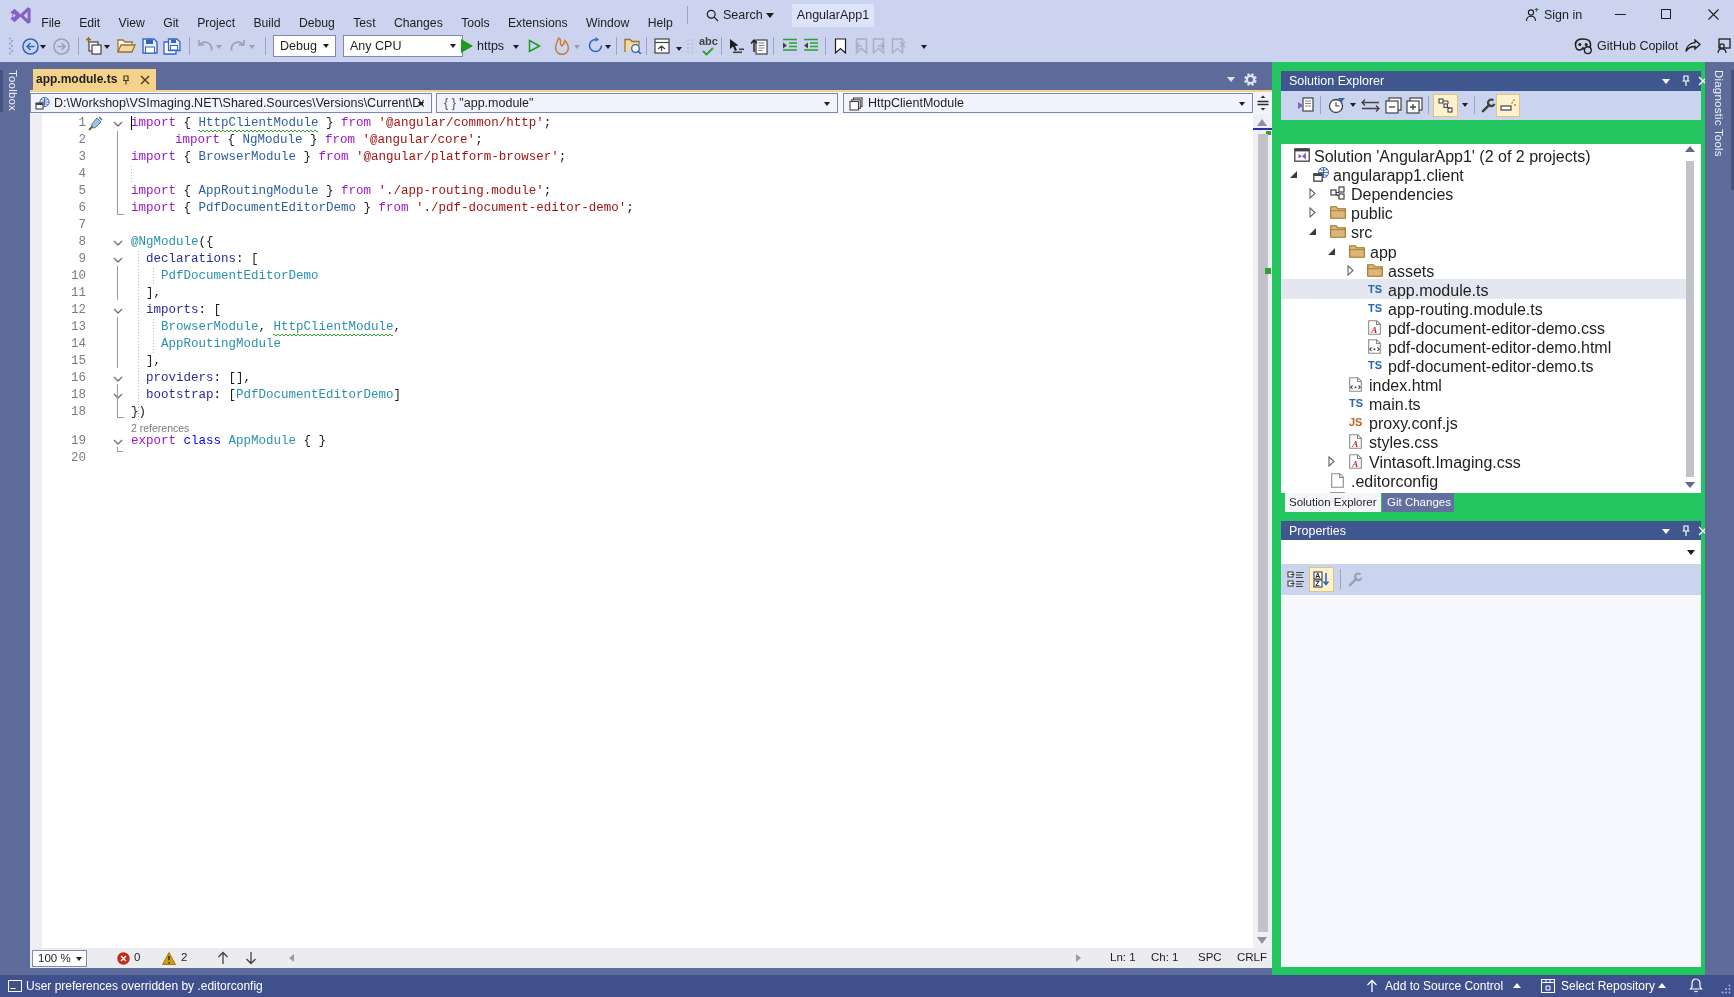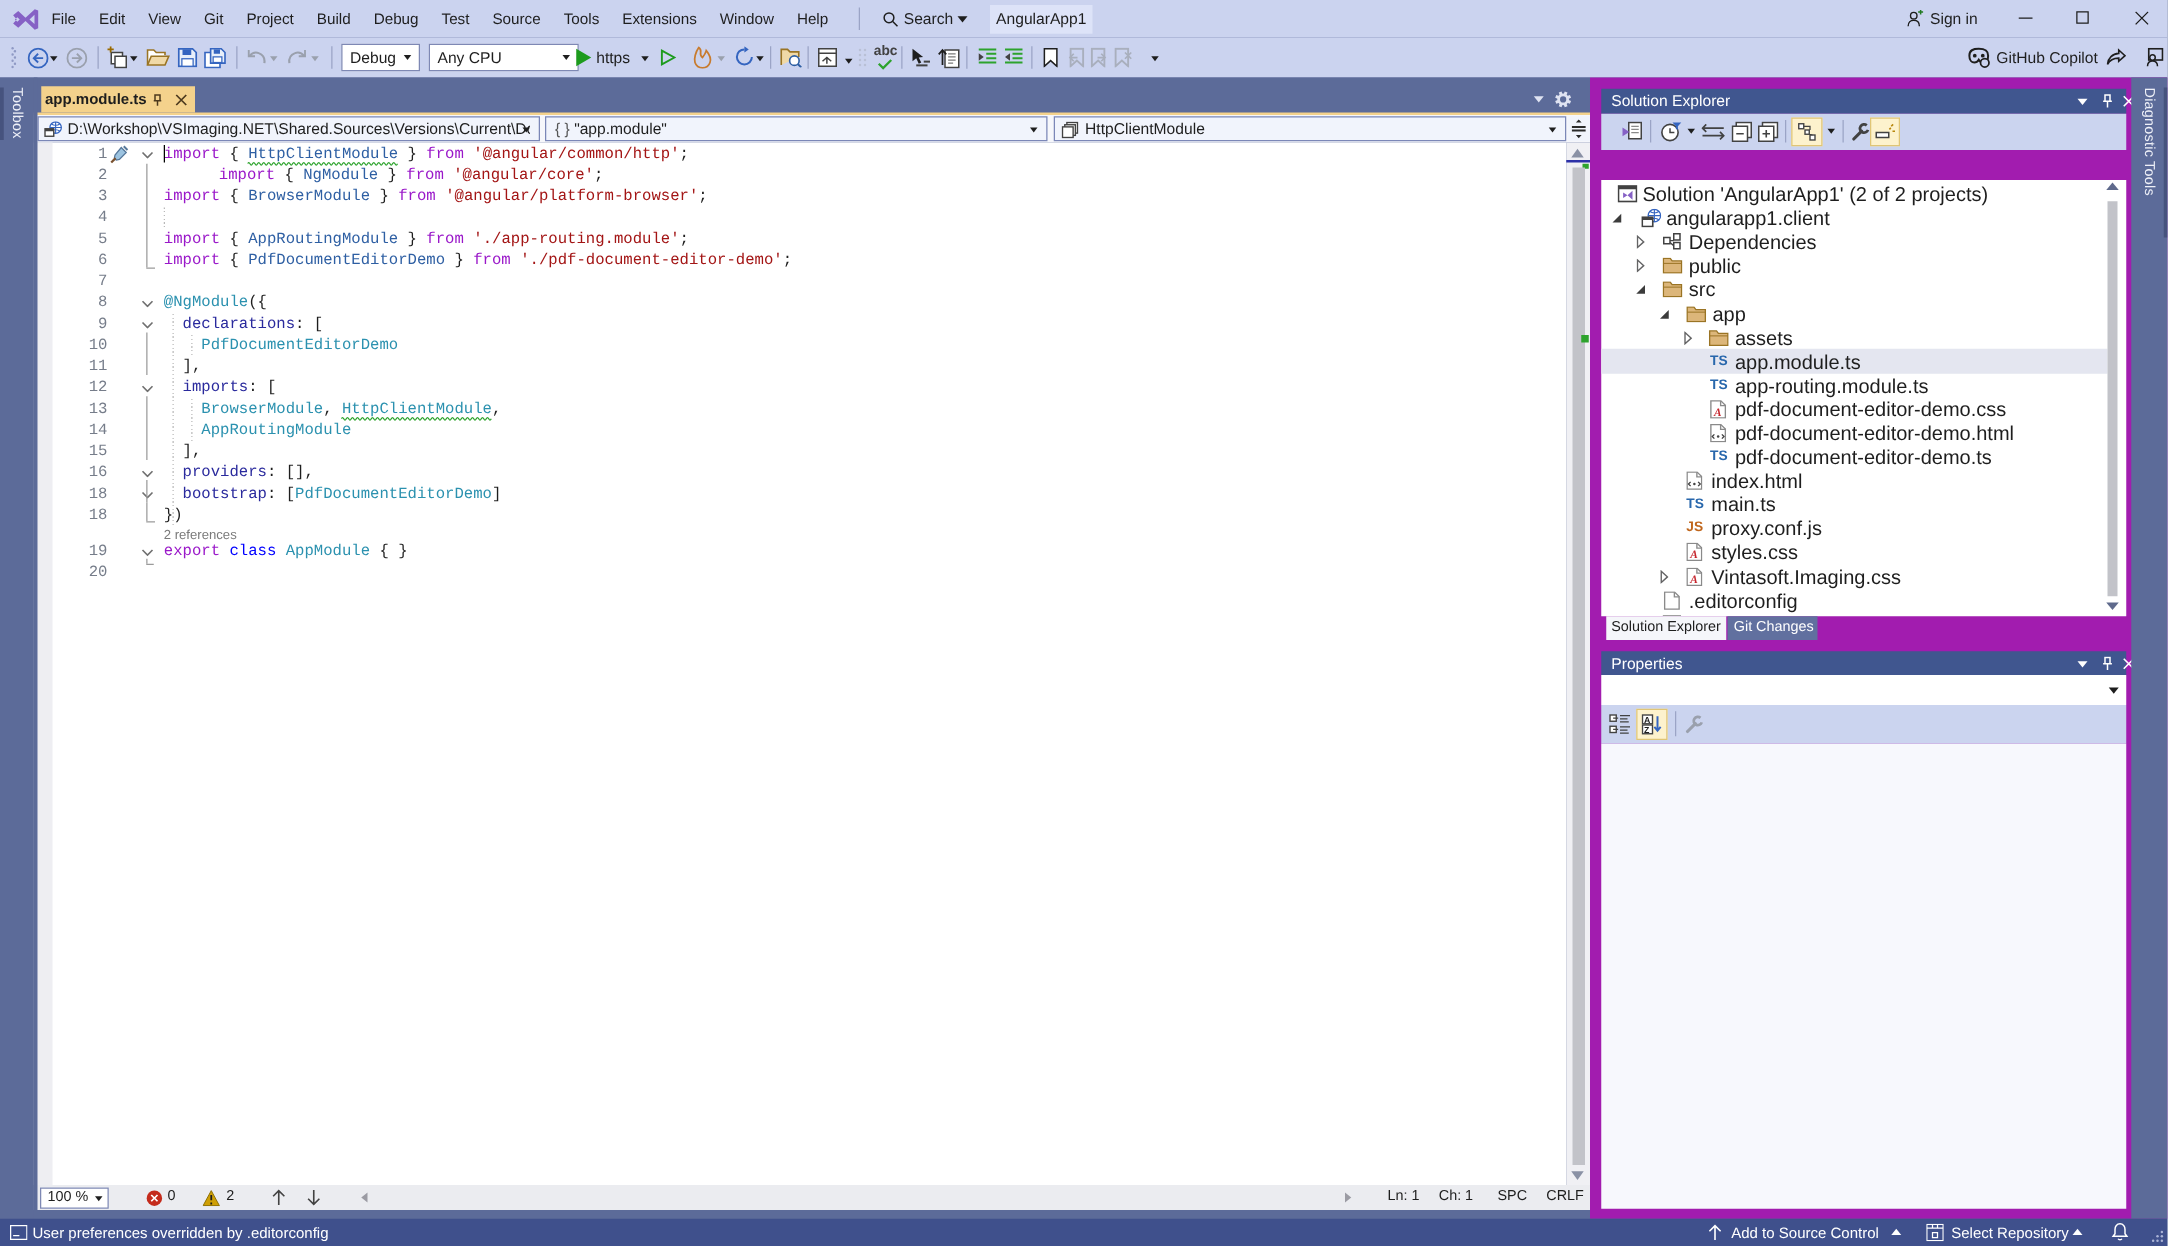--- a/index.html
+++ b/index.html
@@ -2,21 +2,21 @@
 <html><head>
 <meta charset="utf-8">
 <style>
   * { margin:0; padding:0; box-sizing:border-box; }
   html,body { width:1734px; height:997px; overflow:hidden; }
   body { font-family:"Liberation Sans", sans-serif; color:#1e1e1e; position:relative; background:#5c6b99; }
   .abs { position:absolute; }
   svg { display:block; }
   
   #titlebar { position:absolute; left:0; top:0; width:1734px; height:30px; background:#cbd3ef; }
-  #menu { position:absolute; left:32px; top:0; height:30px; display:flex; align-items:center; font-size:12.2px; }
+  #menu { position:absolute; left:32px; top:0; height:30px; display:flex; align-items:flex-end; font-size:12.2px; }
   #menu span { padding:0 9.2px; }
   
   #toolbar { position:absolute; left:0; top:30px; width:1734px; height:32px; background:#cbd3ef; }
   .tsep { position:absolute; top:7px; width:1px; height:18px; background:#9ba4c6; }
   
   #tabwell { position:absolute; left:27px; top:62px; width:1245px; height:28px; background:#5c6b99; }
   #tab1 { position:absolute; left:33px; top:69px; width:123px; height:21px; background:#f4d28c; }
   #goldline { position:absolute; left:27px; top:90px; width:1245px; height:2px; background:#f4d28c; }
   #breadcrumb { position:absolute; left:27px; top:92px; width:1245px; height:22px; background:#f6f7fb; }
   .bseg { position:absolute; top:1px; height:20px; background:#f1f4fc; border:1px solid #7b87b7; font-size:12.5px; }
@@ -26,21 +26,21 @@
   .cl { position:absolute; left:104px; font-size:12.5px; line-height:17px; white-space:pre; font-family:"Liberation Mono", monospace; }
   .k { color:#9a18c9; }  
   .s { color:#a31515; }  
   .t { color:#2b91af; }  
   .p { color:#2a2a9d; }  
   .b { color:#0000ff; }  
   .d { color:#2e5fa3; }  
   #vscroll { position:absolute; left:1253px; top:114px; width:19px; height:834px; background:#f0f0f4; }
   #ebottom { position:absolute; left:27px; top:948px; width:1245px; height:20px; background:#ebecf0; font-size:11.5px; }
   
-  #rightside { position:absolute; left:1272px; top:62px; width:462px; height:913px; background:#a21caf; }
+  #rightside { position:absolute; left:1272px; top:62px; width:462px; height:913px; background:#22c55e; }
   #sehead, #prophead { position:absolute; left:9px; width:420px; height:20px; background:#40568f; color:#fff; font-size:12.5px; }
   #setools { position:absolute; left:9px; top:29px; width:420px; height:29px; background:#cbd4ef; }
   #sesearch { position:absolute; left:14px; top:58px; width:414px; height:24px; background:#fff; border:1px solid #7c87b3; }
   #setree { position:absolute; left:9px; top:82px; width:420px; height:349px; background:#fff; overflow:hidden; }
   
   #statusbar { position:absolute; left:0; top:975px; width:1734px; height:22px; background:#3f508c; color:#fff; font-size:12px; }
   .vtext { writing-mode:vertical-rl; color:#eef0f8; font-size:11.5px; letter-spacing:0.2px; }
 </style>
 </head>
 <body>
@@ -50,21 +50,21 @@
     </svg>
   <div id="menu">
       <span>File</span>
       <span>Edit</span>
       <span>View</span>
       <span>Git</span>
       <span>Project</span>
       <span>Build</span>
       <span>Debug</span>
       <span>Test</span>
-      <span>Source</span>
+      <span>Changes</span>
       <span>Tools</span>
       <span>Extensions</span>
       <span>Window</span>
       <span>Help</span>
     </div>
   <div class="abs" style="left:687px;top:6px;width:1px;height:18px;background:#9ba4c6;"></div>
   <svg class="abs" style="left:706px;top:9px;" width="13" height="13" viewBox="0 0 13 13">
       <circle cx="5.2" cy="5.2" r="3.9" fill="none" stroke="#1e1e1e" stroke-width="1.2"></circle>
       <line x1="8.2" y1="8.2" x2="12" y2="12" stroke="#1e1e1e" stroke-width="1.2"></line>
     </svg>

